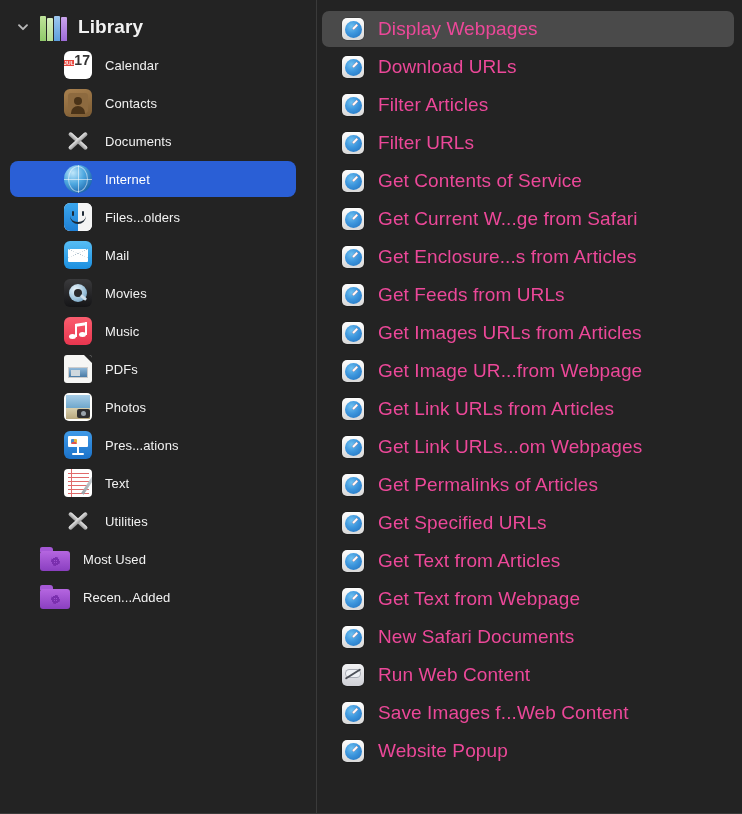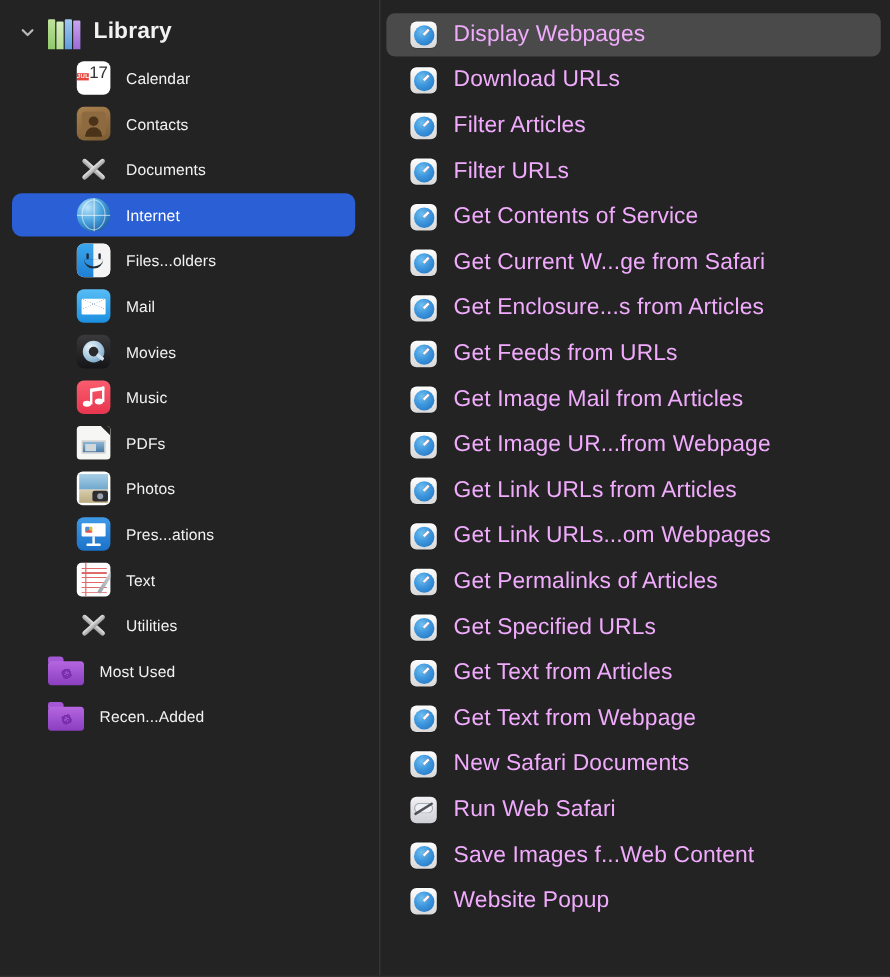--- a/index.html
+++ b/index.html
@@ -98,21 +98,21 @@
 
   
   .ico-cal { background: #fff; border-radius: 6px; }
   .ico-cal .top {
     height: 8px; background: #e8453c; color: #fff;
     font-size: 5px; text-align: center; line-height: 8px;
     font-weight: bold; letter-spacing: .3px;
   }
   .ico-cal .day {
     height: 20px; line-height: 19px; text-align: right;
-    font-size: 14px; color: #333; font-weight: 400;
+    font-size: 14px; color: #333; font-weight: 700;
   }
 
   
   .ico-contacts {
     background: linear-gradient(160deg,#a9814f,#7a5a32);
     border-radius: 6px; position: relative;
   }
   .ico-contacts .card {
     position: absolute; left: 4px; top: 4px; right: 4px; bottom: 4px;
     background: #8d6a3f; border-radius: 3px;
@@ -319,21 +319,21 @@
     content: "";
     position: absolute;
     left: 5px; right: 8px; top: 1px; bottom: 1px;
     background: #4a4a4a;
     border-radius: 7px;
     z-index: 0;
   }
   .a-row .a-ico, .a-row .a-label { position: relative; z-index: 1; }
   .a-label {
     font-size: 19px;
-    color: #f0abfc;
+    color: #ec4899;
     margin-left: 14px;
     letter-spacing: .1px;
     white-space: nowrap;
     text-align: center;
   }
   .a-ico {
     width: 22px; height: 22px; flex: 0 0 22px;
     border-radius: 5px;
     background: linear-gradient(180deg,#fdfdfd,#d9d9d9);
     position: relative;
@@ -582,21 +582,21 @@
           <span class="needle-w"></span>
         </span>
       <span class="a-label">Get Feeds from URLs</span>
     </div>
     <div class="a-row">
       <span class="a-ico">
           <span class="dial"></span>
           <span class="needle-r"></span>
           <span class="needle-w"></span>
         </span>
-      <span class="a-label">Get Image Mail from Articles</span>
+      <span class="a-label">Get Images URLs from Articles</span>
     </div>
     <div class="a-row">
       <span class="a-ico">
           <span class="dial"></span>
           <span class="needle-r"></span>
           <span class="needle-w"></span>
         </span>
       <span class="a-label">Get Image UR...from Webpage</span>
     </div>
     <div class="a-row">
@@ -653,21 +653,21 @@
           <span class="needle-r"></span>
           <span class="needle-w"></span>
         </span>
       <span class="a-label">New Safari Documents</span>
     </div>
     <div class="a-row">
       <span class="a-ico svc">
           <span class="cloud"></span>
           <span class="bolt"></span>
         </span>
-      <span class="a-label">Run Web Safari</span>
+      <span class="a-label">Run Web Content</span>
     </div>
     <div class="a-row">
       <span class="a-ico">
           <span class="dial"></span>
           <span class="needle-r"></span>
           <span class="needle-w"></span>
         </span>
       <span class="a-label">Save Images f...Web Content</span>
     </div>
     <div class="a-row">

